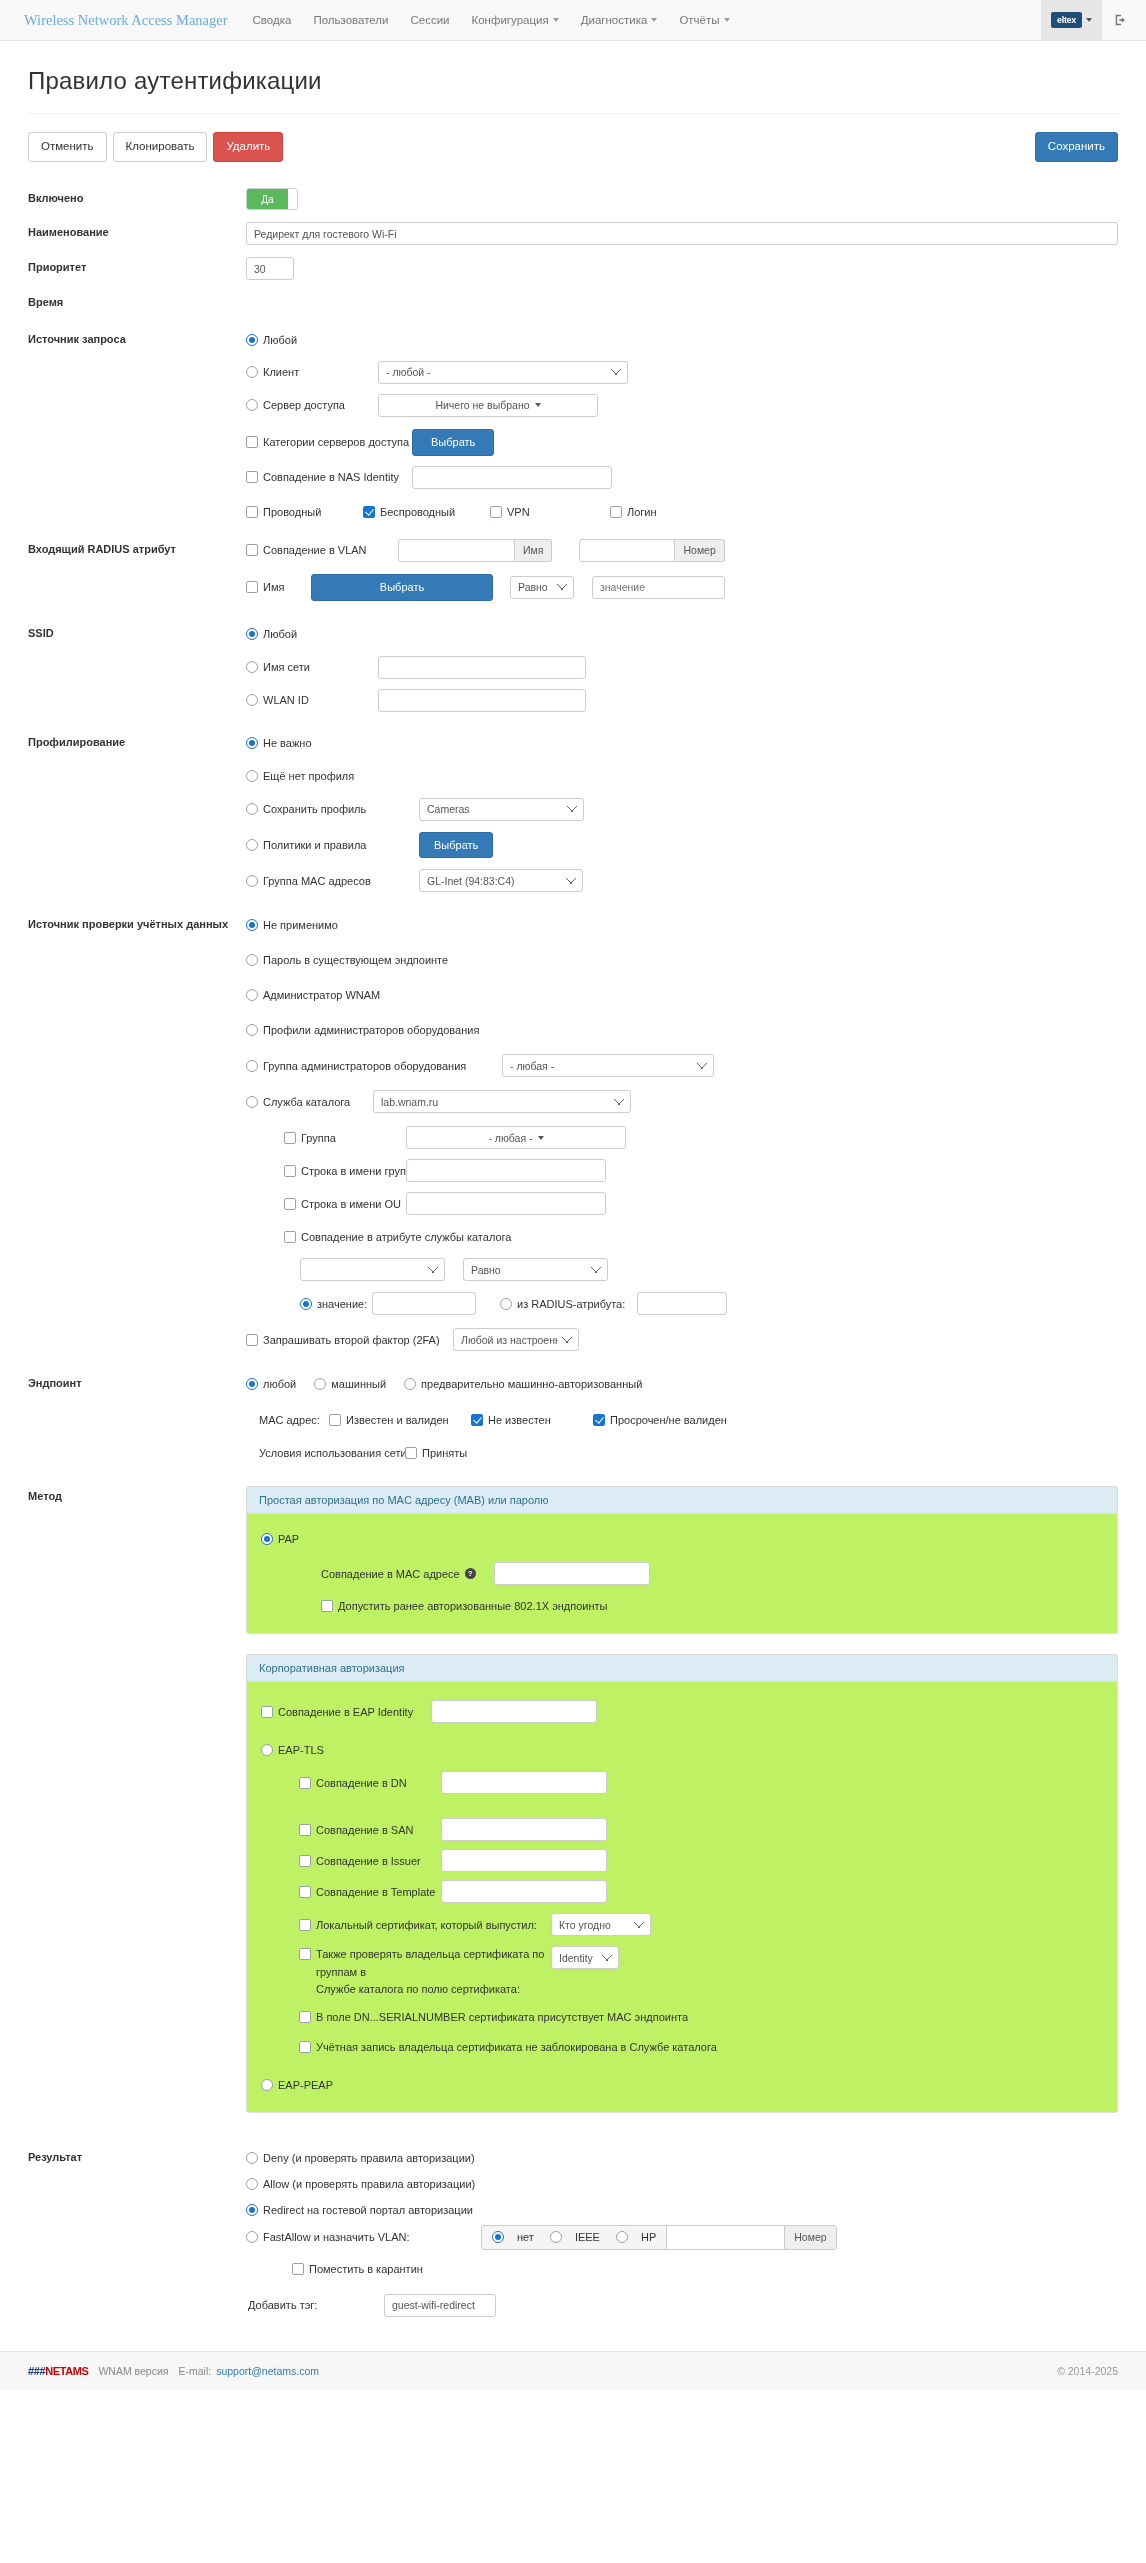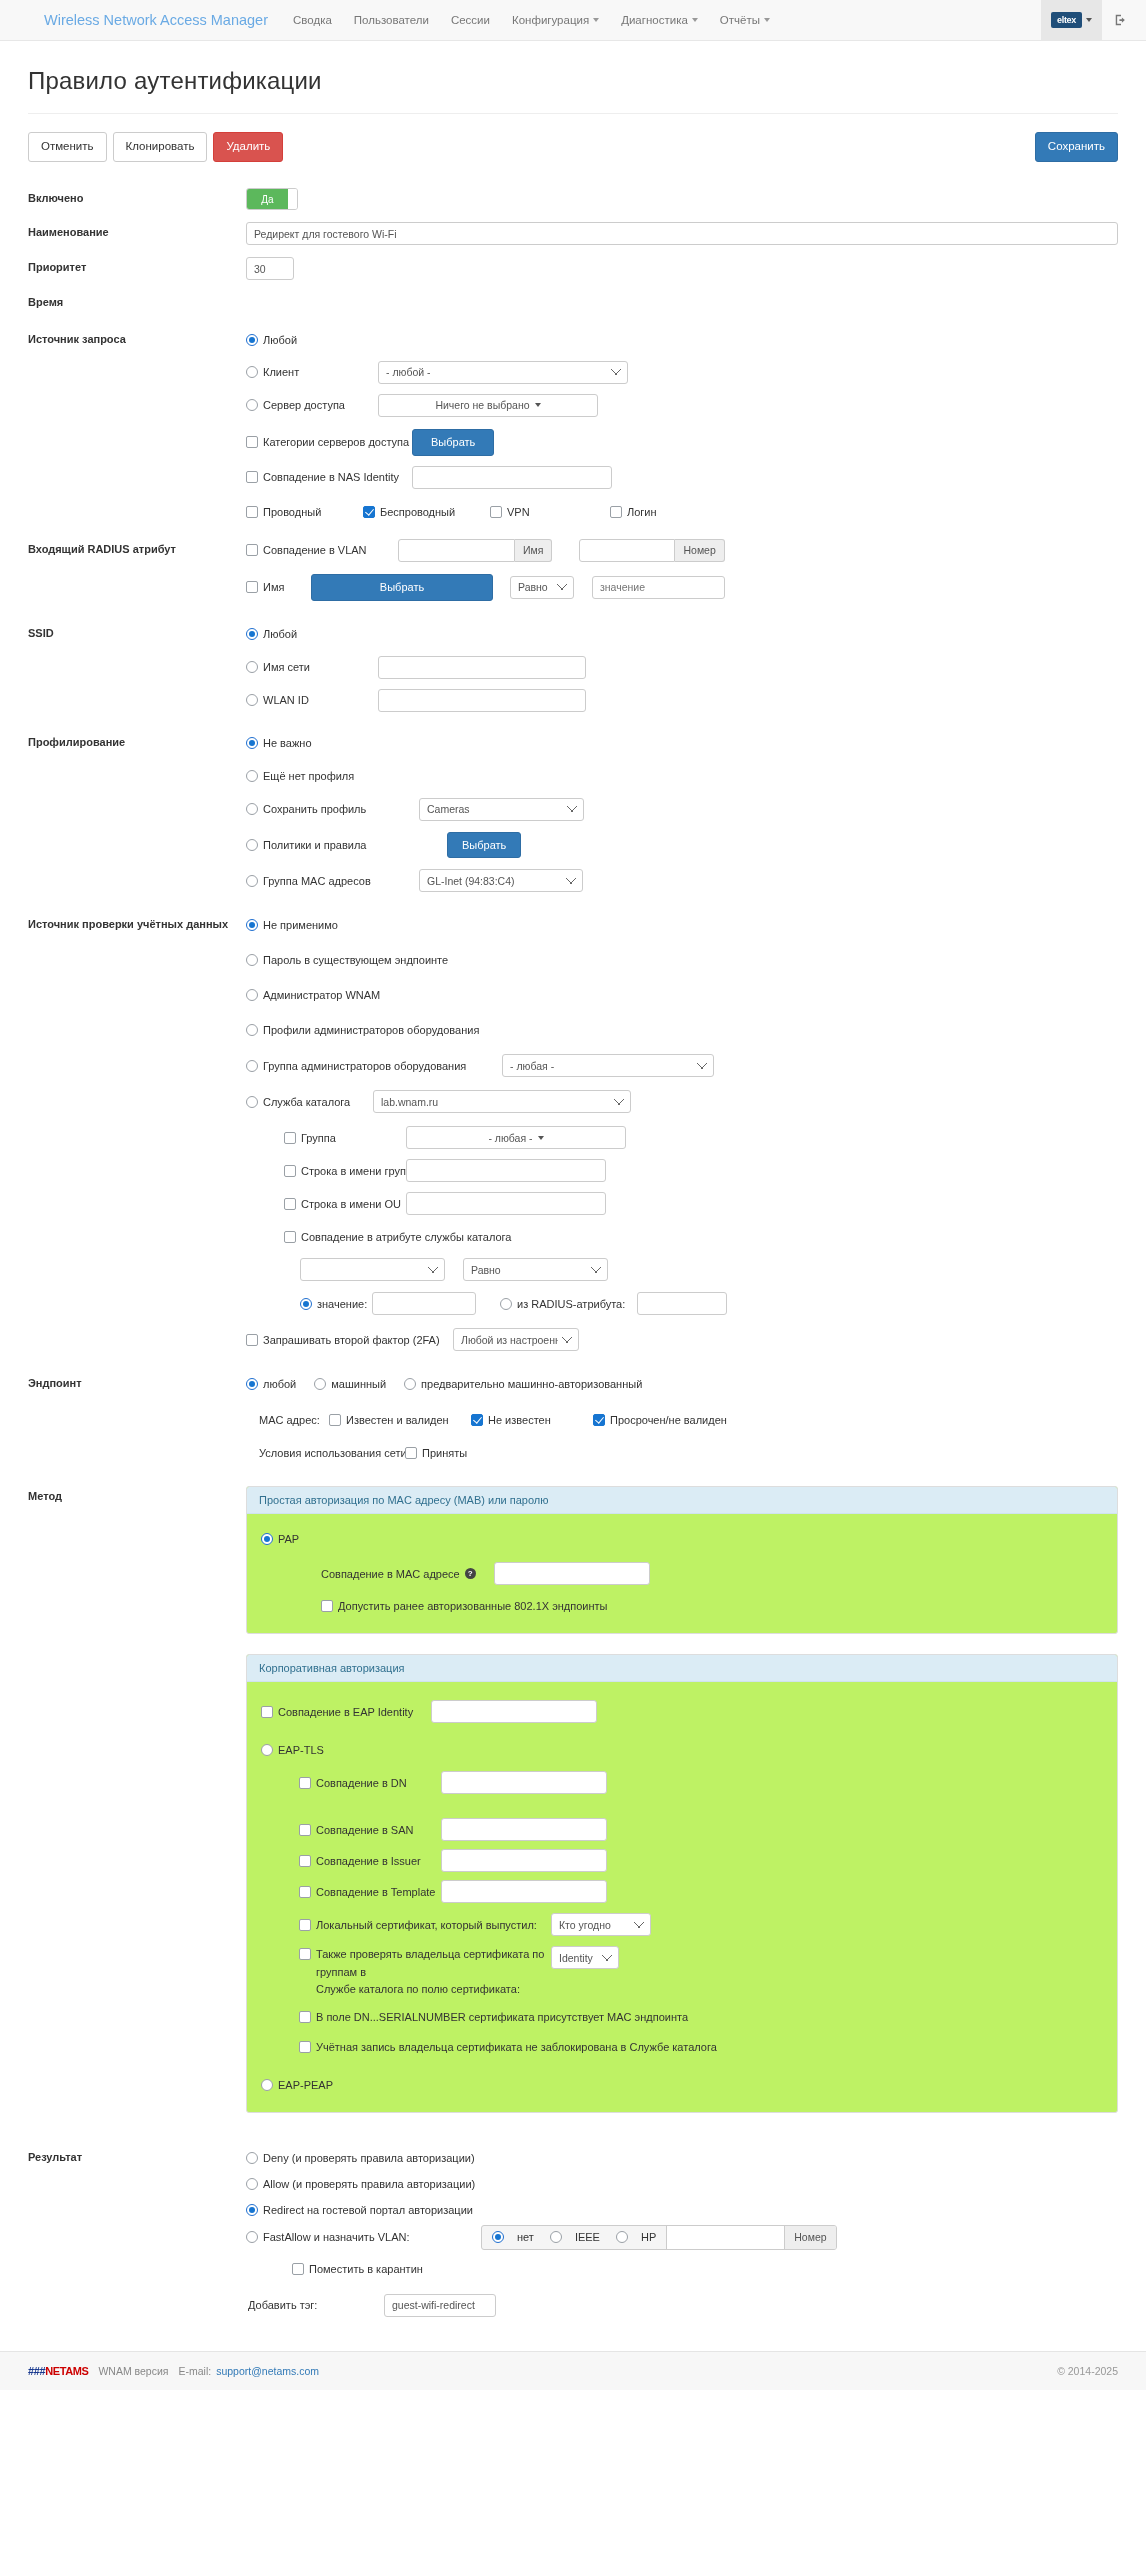--- a/index.html
+++ b/index.html
@@ -8,22 +8,22 @@
     width:1146px; min-height:2563px;
     font-family:"Liberation Sans", sans-serif;
     font-size:11px; color:#333; background:#fff;
   }
   
   .navbar {
     height:41px; background:#f8f8f8; border-bottom:1px solid #e7e7e7;
     display:flex; align-items:stretch;
   }
   .brand {
-    color:#6aaae4; font-size:14.5px; padding:0 14px 0 44px;
-    display:flex; align-items:center; text-decoration:none; white-space:nowrap;
+    color:#6aaae4; font-size:14.5px; padding:0 14px 0 24px;
+    display:flex; align-items:center; text-decoration:none; white-space:nowrap;font-family:Liberation Serif, serif;
   }
   .nav-items { display:flex; align-items:stretch; }
   .nav-item {
     display:flex; align-items:center; padding:0 11px;
     color:#777; font-size:11.5px; text-decoration:none; white-space:nowrap;
   }
   .caret {
     display:inline-block; margin-left:4px;
     border-left:3.5px solid transparent; border-right:3.5px solid transparent;
     border-top:4px solid #999;
@@ -364,21 +364,21 @@
         </div>
         <div class="line" style="margin-top:11px">
           <input type="radio" name="prof" class="rd" style="">
           <span class="lbl" style="width:156px">Сохранить профиль</span>
           <select class="sel" style="width:165px">
             <option>Cameras</option>
           </select>
         </div>
         <div class="line" style="margin-top:11px">
           <input type="radio" name="prof" class="rd" style="">
-          <span class="lbl" style="width:184px">Политики и правила</span>
+          <span class="lbl" style="width:156px">Политики и правила</span>
           <button class="btn btn-primary" style="padding:5px 14px; font-size:11px">Выбрать</button>
         </div>
         <div class="line" style="margin-top:11px">
           <input type="radio" name="prof" class="rd" style="">
           <span class="lbl" style="width:156px">Группа MAC адресов</span>
           <select class="sel" style="width:164px">
             <option>GL-Inet (94:83:C4)</option>
           </select>
         </div>
       </div>

